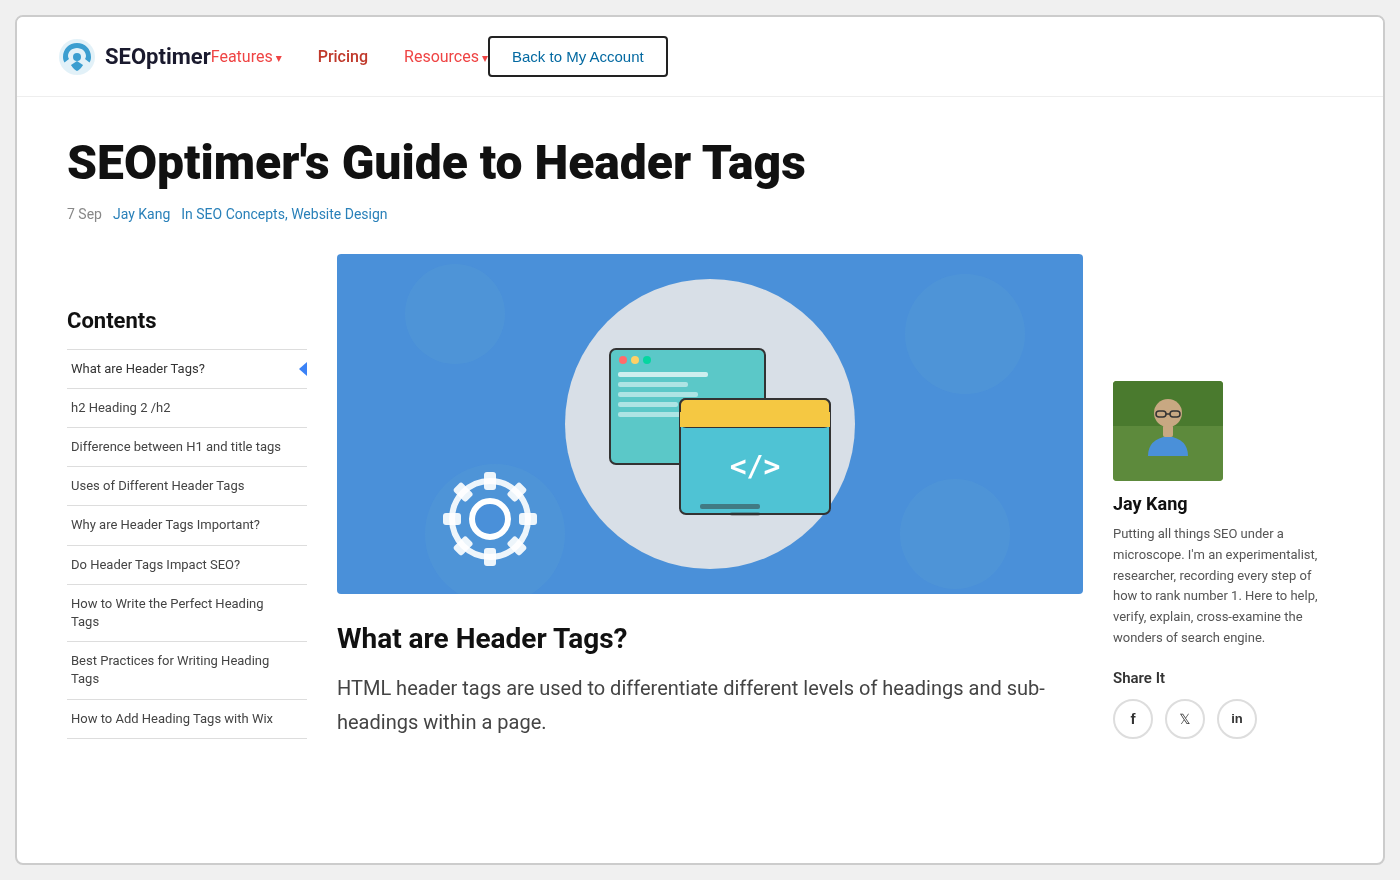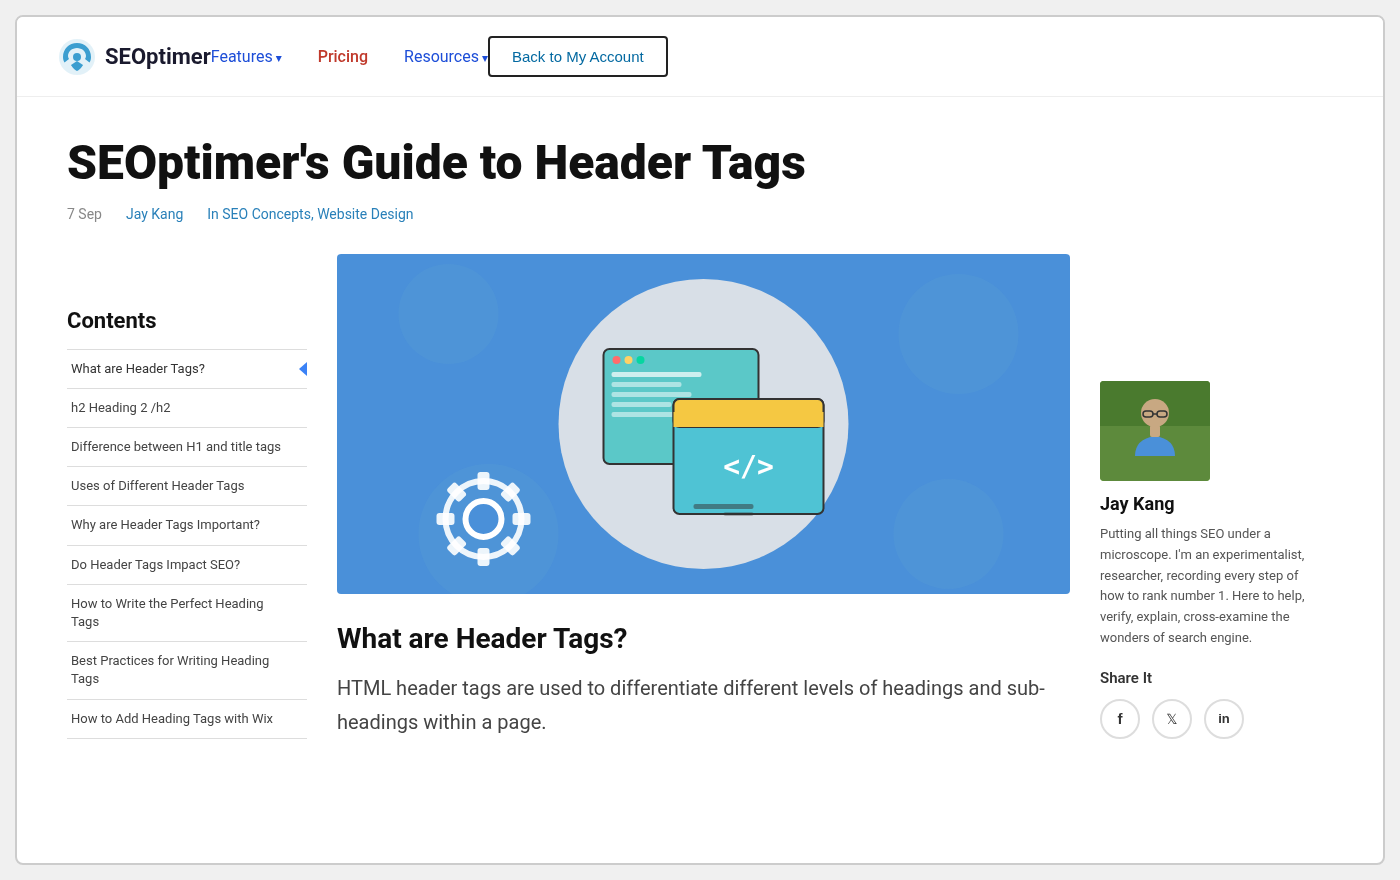--- a/index.html
+++ b/index.html
@@ -45,53 +45,53 @@
       color: #1a1a2e;
     }
     .nav-links {
       display: flex;
       align-items: center;
       gap: 36px;
       list-style: none;
     }
     .nav-links a {
       text-decoration: none;
-      color: #1d4ed8;
+      color: #ef4444;
       font-size: 16px;
     }
     .nav-links .has-arrow::after {
       content: ' ▾';
       font-size: 12px;
     }
     .nav-back-btn {
       border: 2px solid #222;
       border-radius: 4px;
       padding: 10px 22px;
       font-size: 15px;
       font-weight: 500;
       background: #fff;
       cursor: pointer;
       color: #0369a1;
     }
     
     .content-wrapper {
       max-width: 1370px;
-      padding: 40px 63px 40px 50px;
+      padding: 40px 50px 40px 50px;
     }
     .article-title {
       font-size: 48px;
       font-weight: 900;
       color: #111;
       line-height: 1.1;
       margin-bottom: 16px;
     }
     .article-meta {
       display: flex;
       align-items: center;
-      gap: 24px;
+      gap: 11px;
       font-size: 14px;
       color: #888;
       margin-bottom: 32px;
     }
     
     .three-col {
       display: flex;
       gap: 30px;
       align-items: flex-end;
     }

